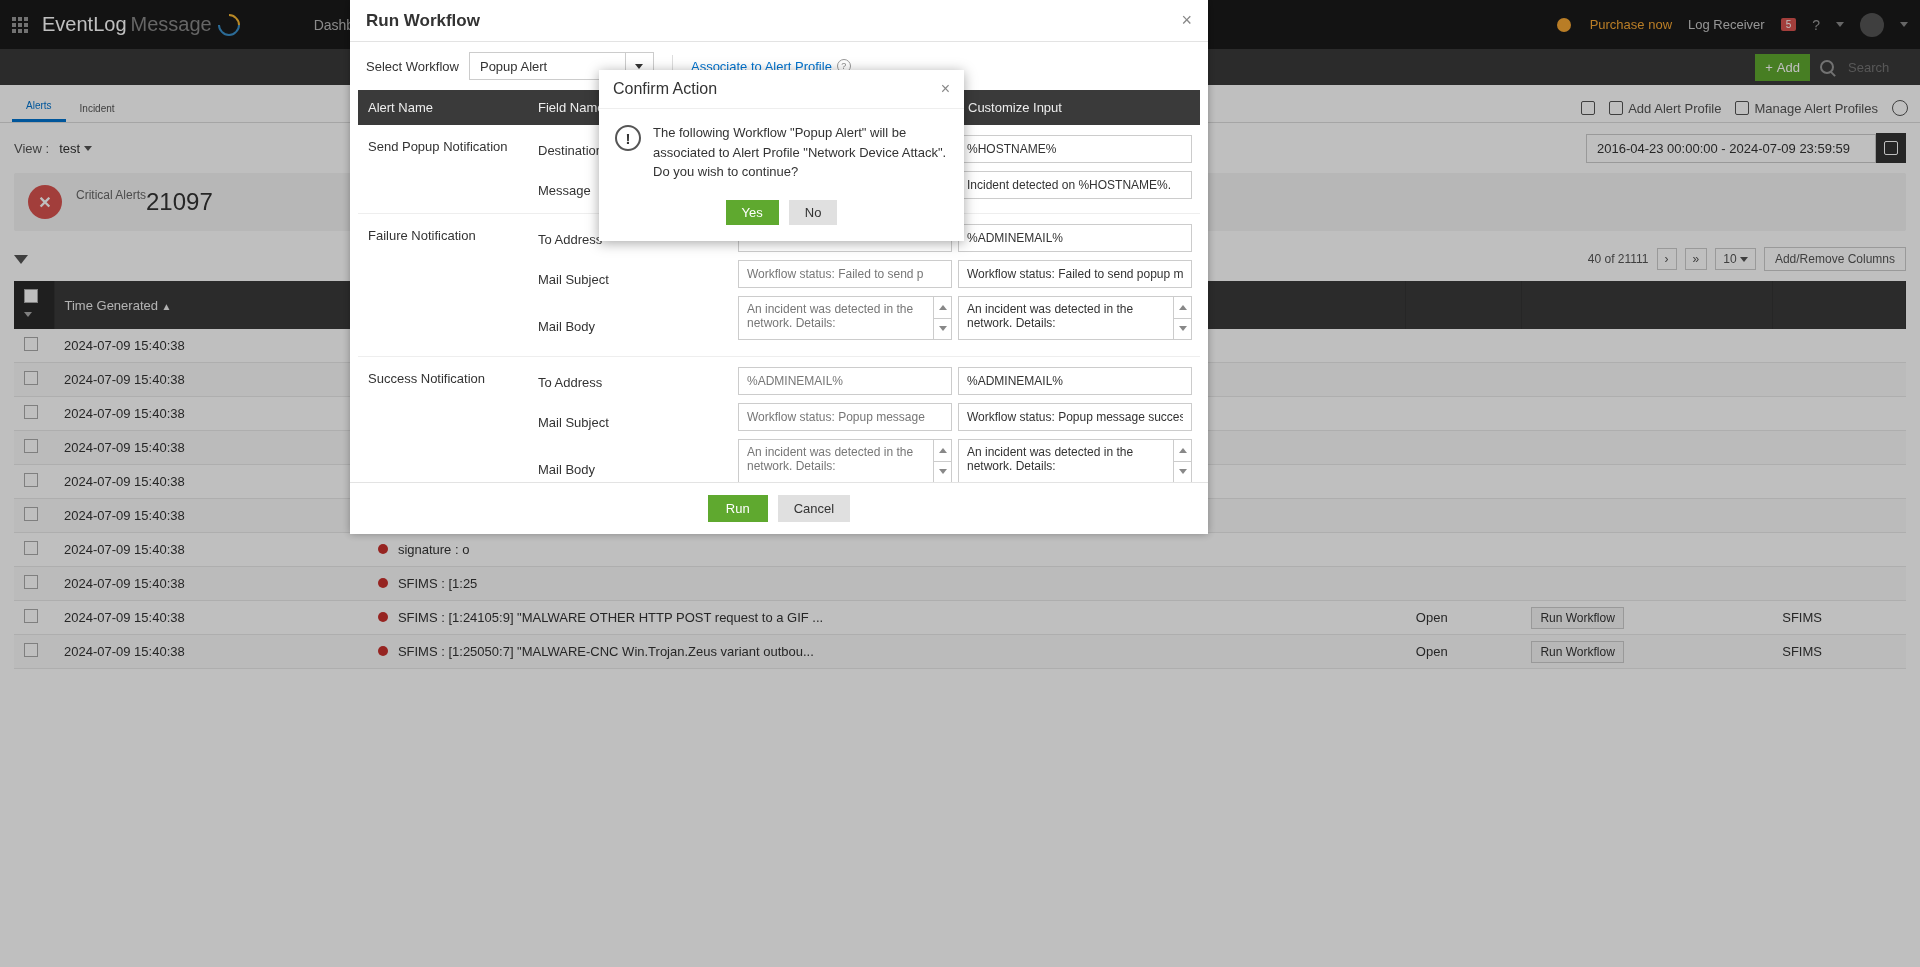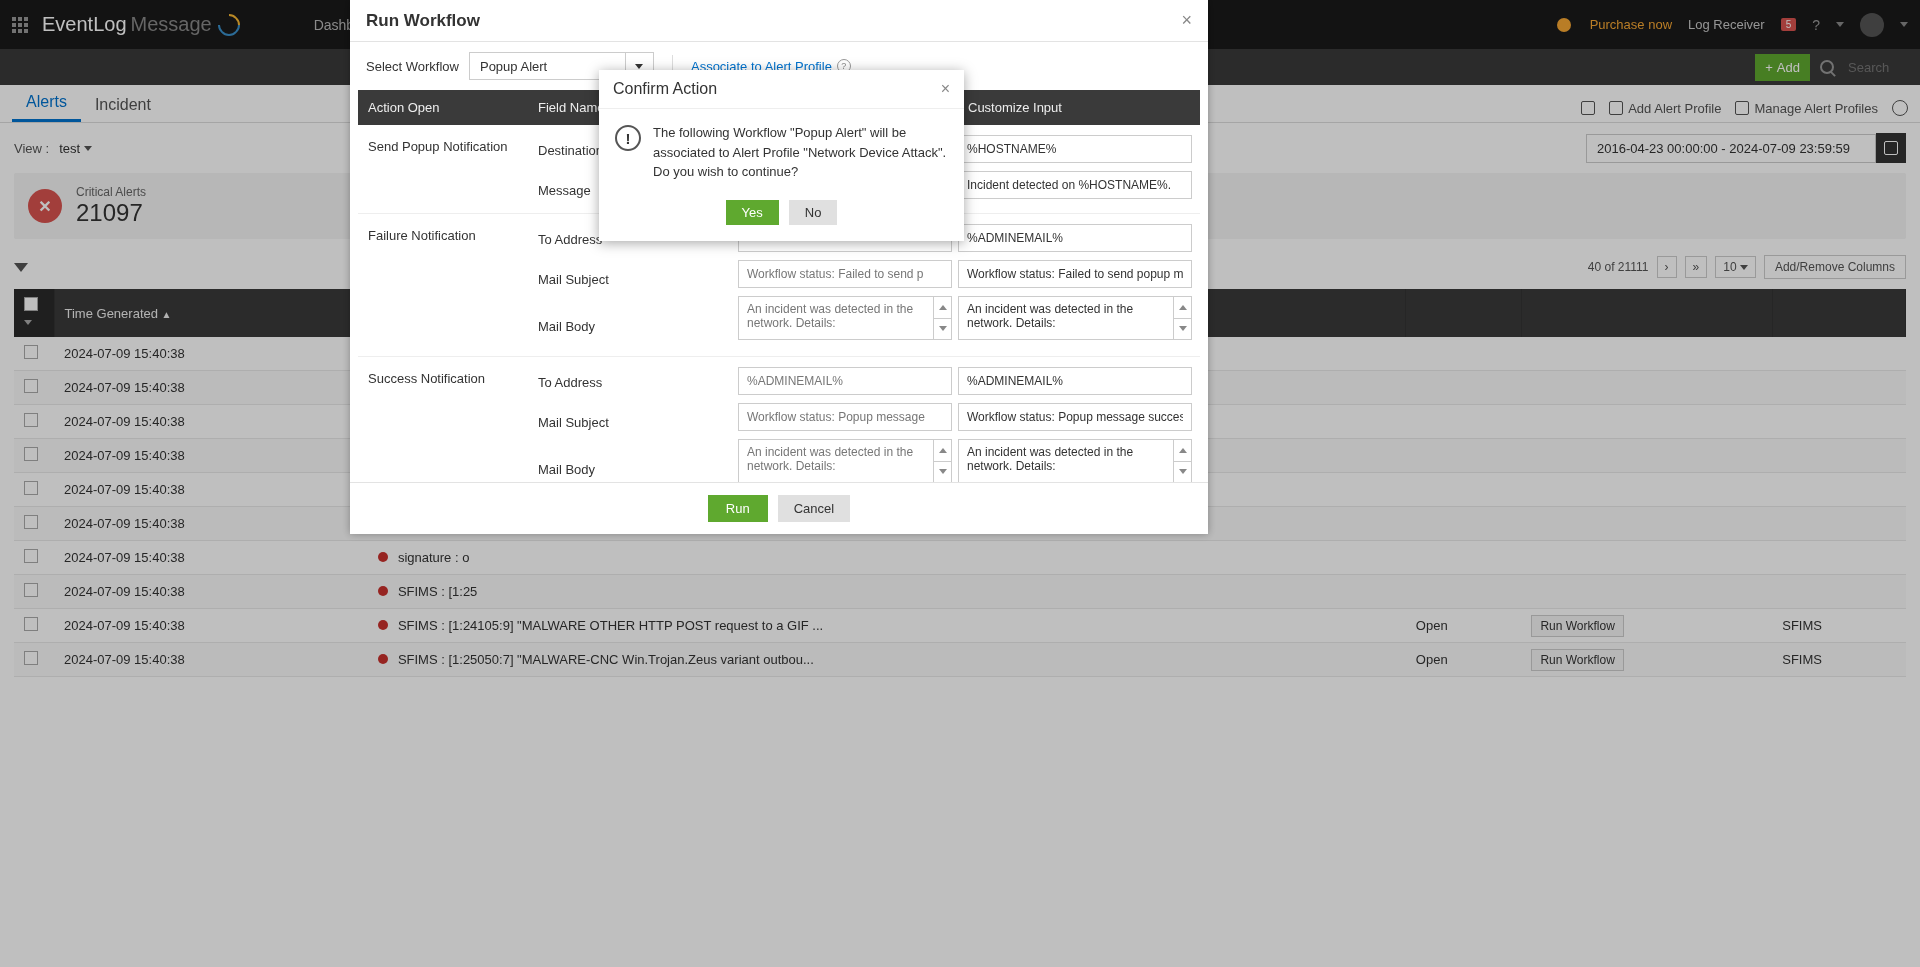--- a/index.html
+++ b/index.html
@@ -25,21 +25,21 @@
 
 .secondbar { background: #3a3a3a; height: 36px; display: flex; align-items: center; justify-content: flex-end; padding: 0 12px; gap: 10px; }
 .add-btn { background: #5fa92f; color: #fff; border: none; padding: 6px 10px; font-size: 13px; cursor: pointer; display: flex; align-items: center; gap: 4px; }
 .search-box { display: flex; align-items: center; gap: 14px; color: #999; }
 .search-input { background: transparent; border: none; color: #ccc; font-size: 13px; outline: none; width: 60px; }
 .search-mag { width: 14px; height: 14px; border: 2px solid #999; border-radius: 50%; position: relative; }
 .search-mag::after { content:''; position:absolute; width:2px; height:6px; background:#999; bottom:-5px; right:-2px; transform:rotate(-45deg);}
 
 
 .tabsbar { background: #fff; border-bottom: 1px solid #ddd; height: 38px; display: flex; align-items: flex-end; padding: 0 12px; gap: 0; }
-.tab { padding: 10px 14px 8px; font-size: 16px; color: #555; cursor: pointer; }
+.tab { padding: 10px 14px 8px; font-size: 10px; color: #555; cursor: pointer; }
 .tab.active { color: #0073cf; border-bottom: 3px solid #0073cf; }
 .tabs-right { margin-left: auto; display: flex; align-items: center; gap: 14px; padding-bottom: 6px; }
 .tabs-right-item { display: flex; align-items: center; gap: 5px; color: #555; font-size: 13px; cursor: pointer; }
 .gear16 { width: 16px; height: 16px; border: 1.5px solid #555; border-radius: 50%; position: relative; }
 .proficon { width:14px; height:14px; border:1.5px solid #555; border-radius:2px; }
 
 
 .viewrow { display: flex; align-items: center; padding: 10px 14px; gap: 10px; }
 .view-label { color: #555; }
 .view-select { color: #333; cursor: pointer; display: flex; align-items: center; gap: 4px; }
@@ -47,21 +47,21 @@
 .date-range { border: 1px solid #ccc; padding: 6px 10px; font-size: 13px; color: #333; background: #fff; width: 290px; }
 .cal-icon { width: 30px; height: 30px; background: #333; display: flex; align-items: center; justify-content: center; cursor: pointer;}
 .cal-icon-inner { width: 14px; height: 14px; border: 1.5px solid #fff; border-radius: 2px; }
 
 
 .cardsrow { display: flex; padding: 0 14px 12px; gap: 24px; }
 .card { flex: 1; background: #f4f4f4; padding: 12px 14px; display: flex; align-items: center; gap: 14px; border-radius: 2px; }
 .card-icon { width: 34px; height: 34px; border-radius: 50%; display: flex; align-items: center; justify-content: center; color: #fff; font-weight: bold; font-size: 16px;}
 .card-icon.red { background: #d9534f; }
 .card-icon.blue { background: #3a8fc9; }
-.card-text { display: flex; flex-direction: column; }
+.card-text { display: flex; flex-direction: row; }
 .card-label { font-size: 12px; color: #666; }
 .card-value { font-size: 24px; color: #333; font-weight: 400; }
 
 
 .filterbar { padding: 4px 14px; display: flex; align-items: center; }
 .funnel { width: 0; height: 0; border-left: 7px solid transparent; border-right: 7px solid transparent; border-top: 9px solid #555; cursor: pointer;}
 .pager { margin-left: auto; display: flex; align-items: center; gap: 8px; font-size: 12px; color: #555;}
 .pager-btn { border:1px solid #ccc; padding:3px 7px; cursor:pointer; background:#fff; }
 .addcols { border:1px solid #ccc; padding:4px 10px; cursor:pointer; background:#fff; font-size:12px;}
 
@@ -347,21 +347,21 @@
           <span class="caret-dn"></span>
         </span>
     </div>
     <span class="wf-sep"></span>
     <span class="wf-assoc">
         <span>Associate to Alert Profile</span>
         <span class="wf-assoc-q">?</span>
       </span>
   </div>
   <div class="wf-table-head">
-    <div>Action Open</div>
+    <div>Alert Name</div>
     <div>Field Name</div>
     <div></div>
     <div>Customize Input</div>
   </div>
   <div class="wf-body" id="wfbody">
       <div class="wf-sect">
         <div class="wf-action">Send Popup Notification</div>
         <div class="wf-fields">
           <div class="wf-field-label" style="">Destination</div>
           <div class="wf-field-label" style="">Message</div>

